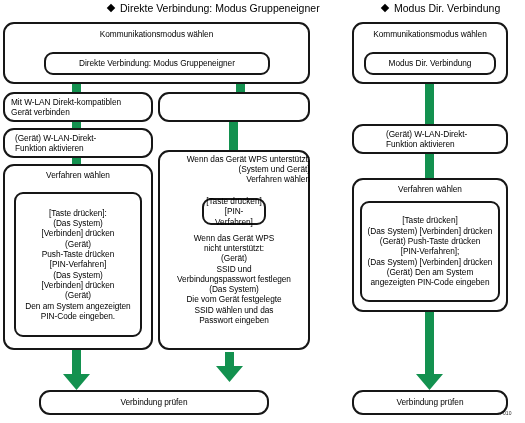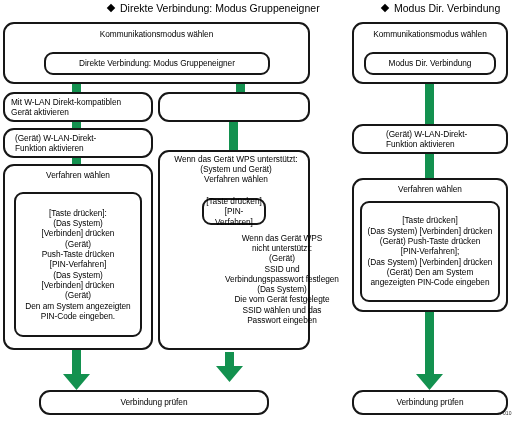--- a/index.html
+++ b/index.html
@@ -105,21 +105,21 @@
   </div>
 
   <div class="box inner" style="left:44px;top:52px;width:226px;height:23px;"></div>
   <div class="lbl" style="left:44px;top:52px;width:226px;height:23px;">
     <span>Direkte Verbindung: Modus Gruppeneigner</span>
   </div>
 
   <div class="box" style="left:3px;top:92px;width:150px;height:30px;"></div>
   <div class="lbl lft" style="left:7px;top:92px;width:146px;height:30px;white-space:pre-line;">
     <span>Mit W-LAN Direkt-kompatiblen
-Gerät aktivieren</span>
+Gerät verbinden</span>
   </div>
 
   <div class="bar" style="left:72px;top:120px;width:9px;height:9px;"></div>
 
   <div class="box" style="left:3px;top:128px;width:150px;height:30px;"></div>
   <div class="lbl lft" style="left:11px;top:128px;width:142px;height:30px;white-space:pre-line;">
     <span>(Gerät) W-LAN-Direkt-
 Funktion aktivieren</span>
   </div>
 
@@ -150,32 +150,32 @@
     <svg width="29" height="31" viewBox="0 0 29 31">
       <polygon points="10,0 19,0 19,14 28,14 14.5,30 1,14 10,14" fill="#13914f"></polygon>
     </svg>
   </div>
 
   <div class="box" style="left:158px;top:92px;width:152px;height:30px;"></div>
 
   <div class="bar" style="left:229px;top:120px;width:9px;height:32px;"></div>
 
   <div class="box" style="left:158px;top:150px;width:152px;height:200px;"></div>
-  <div class="lbl" style="left:158px;top:152px;width:156px;height:34px;white-space:pre-line;">
+  <div class="lbl" style="left:158px;top:152px;width:156px;height:34px;white-space:pre-line;text-align:right;">
     <span>Wenn das Gerät WPS unterstützt:
 (System und Gerät)
 Verfahren wählen</span>
   </div>
 
   <div class="box inner" style="left:202px;top:198px;width:64px;height:27px;"></div>
   <div class="lbl" style="left:202px;top:198px;width:64px;height:27px;white-space:pre-line;">
     <span>[Taste drücken]
 [PIN-Verfahren]</span>
   </div>
-  <div class="lbl" style="left:158px;top:229px;width:152px;height:100px;white-space:pre-line;margin-left:48px;">
+  <div class="lbl" style="left:158px;top:229px;width:152px;height:100px;white-space:pre-line;">
     <span>Wenn das Gerät WPS
 nicht unterstützt:
 (Gerät)
 SSID und
 Verbindungspasswort festlegen
 (Das System)
 Die vom Gerät festgelegte
 SSID wählen und das
 Passwort eingeben</span>
   </div>

